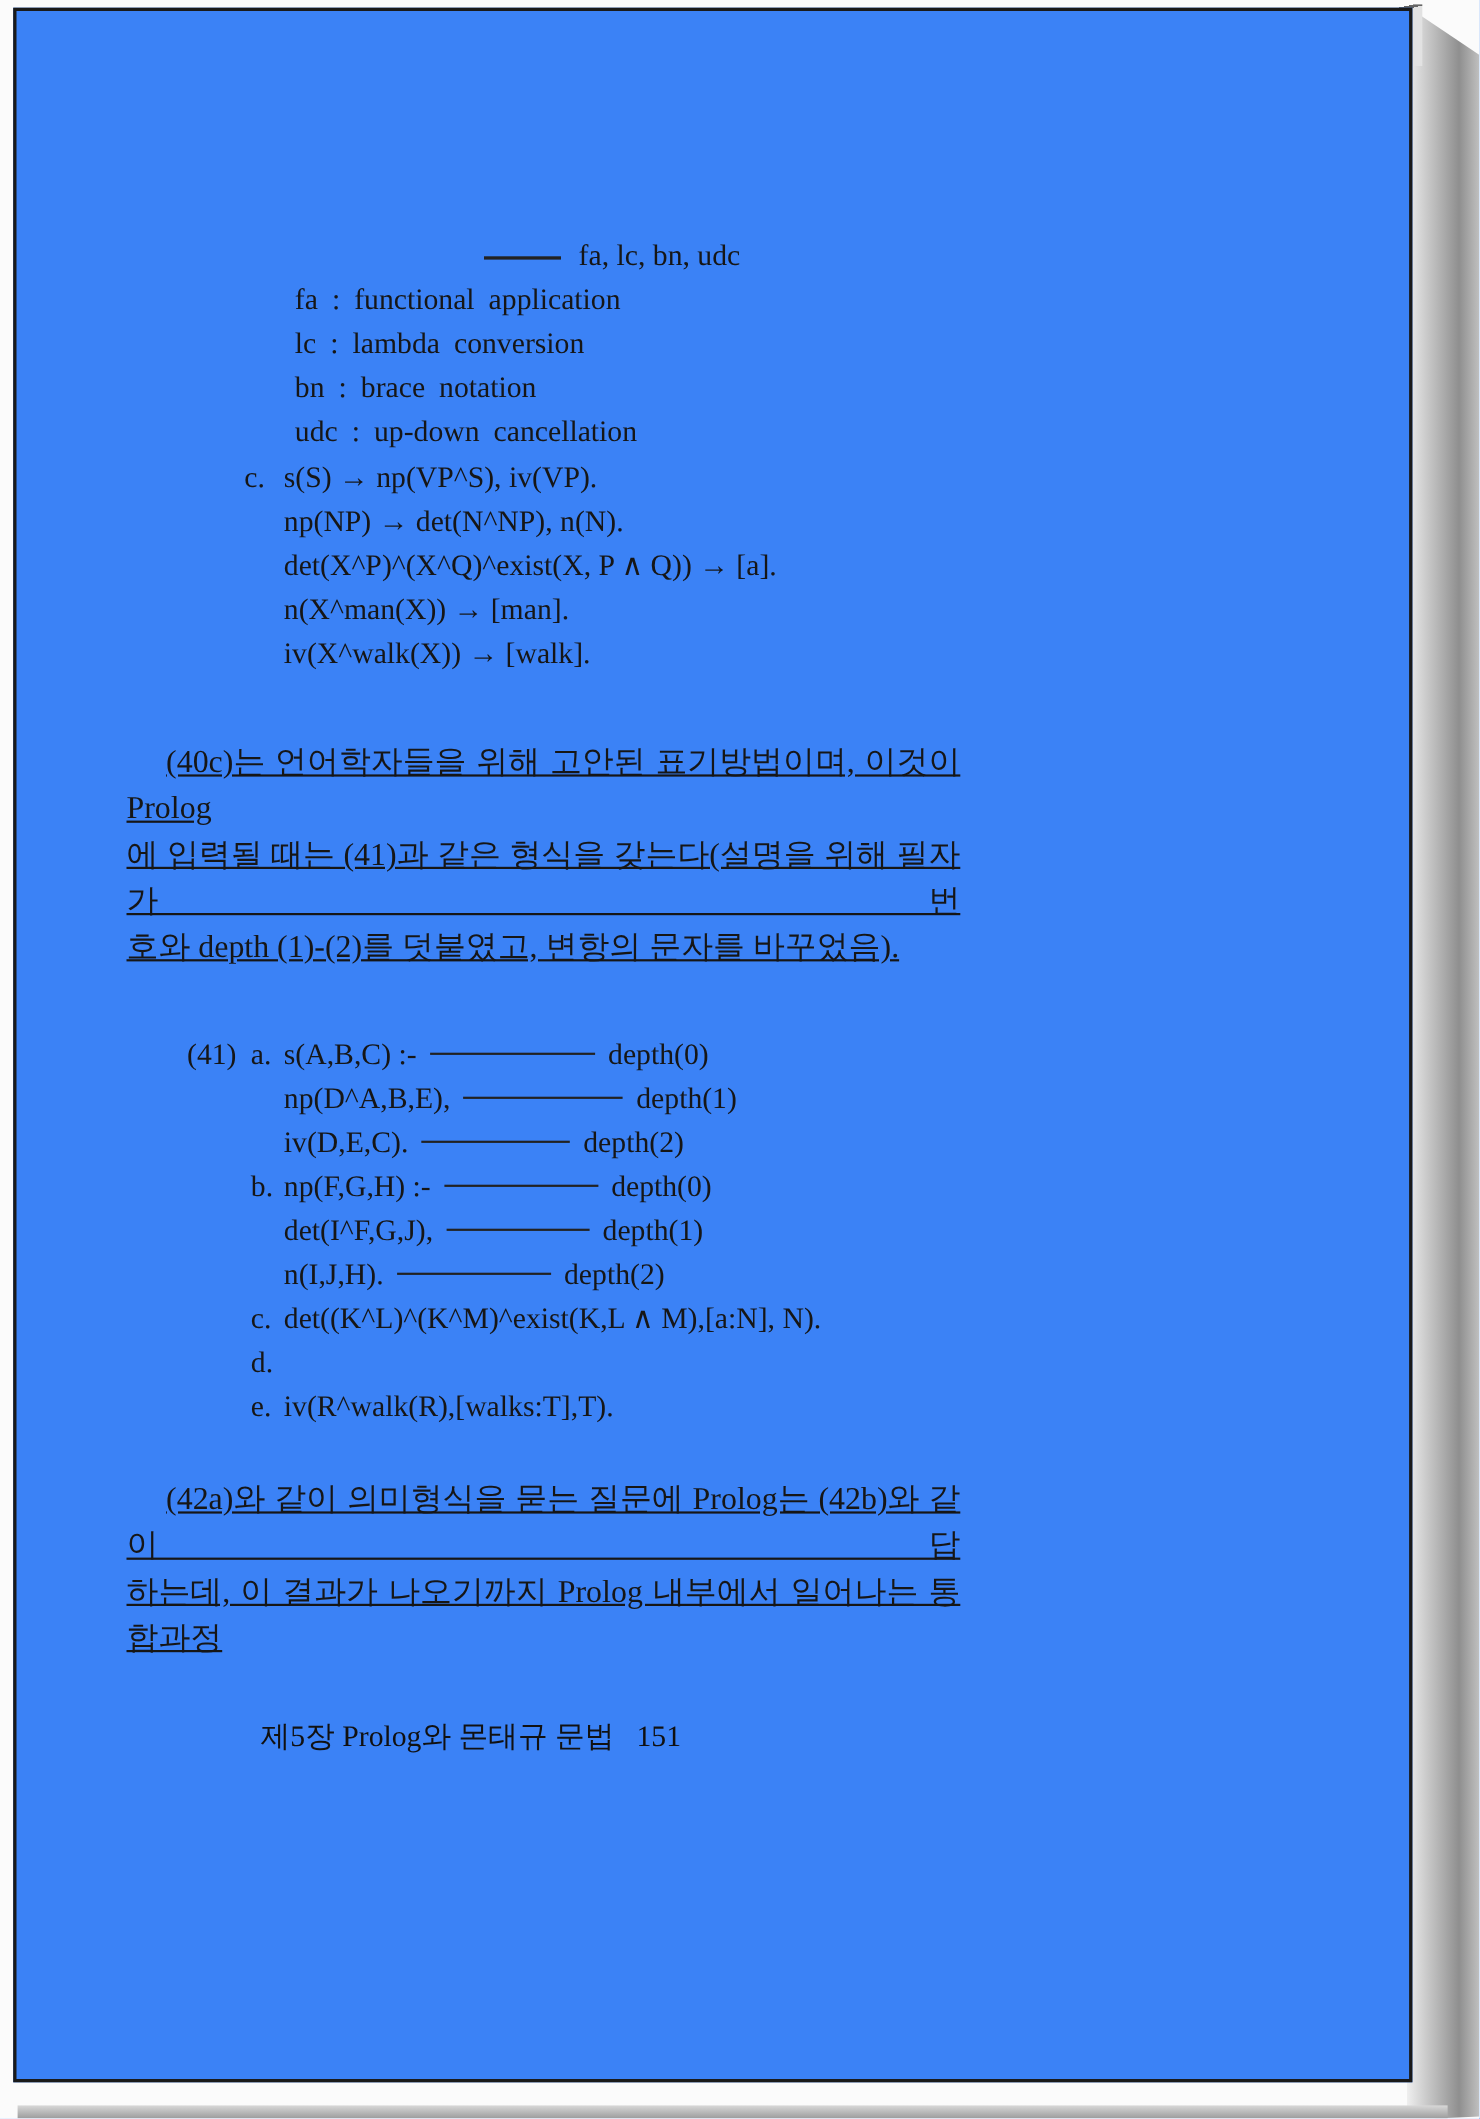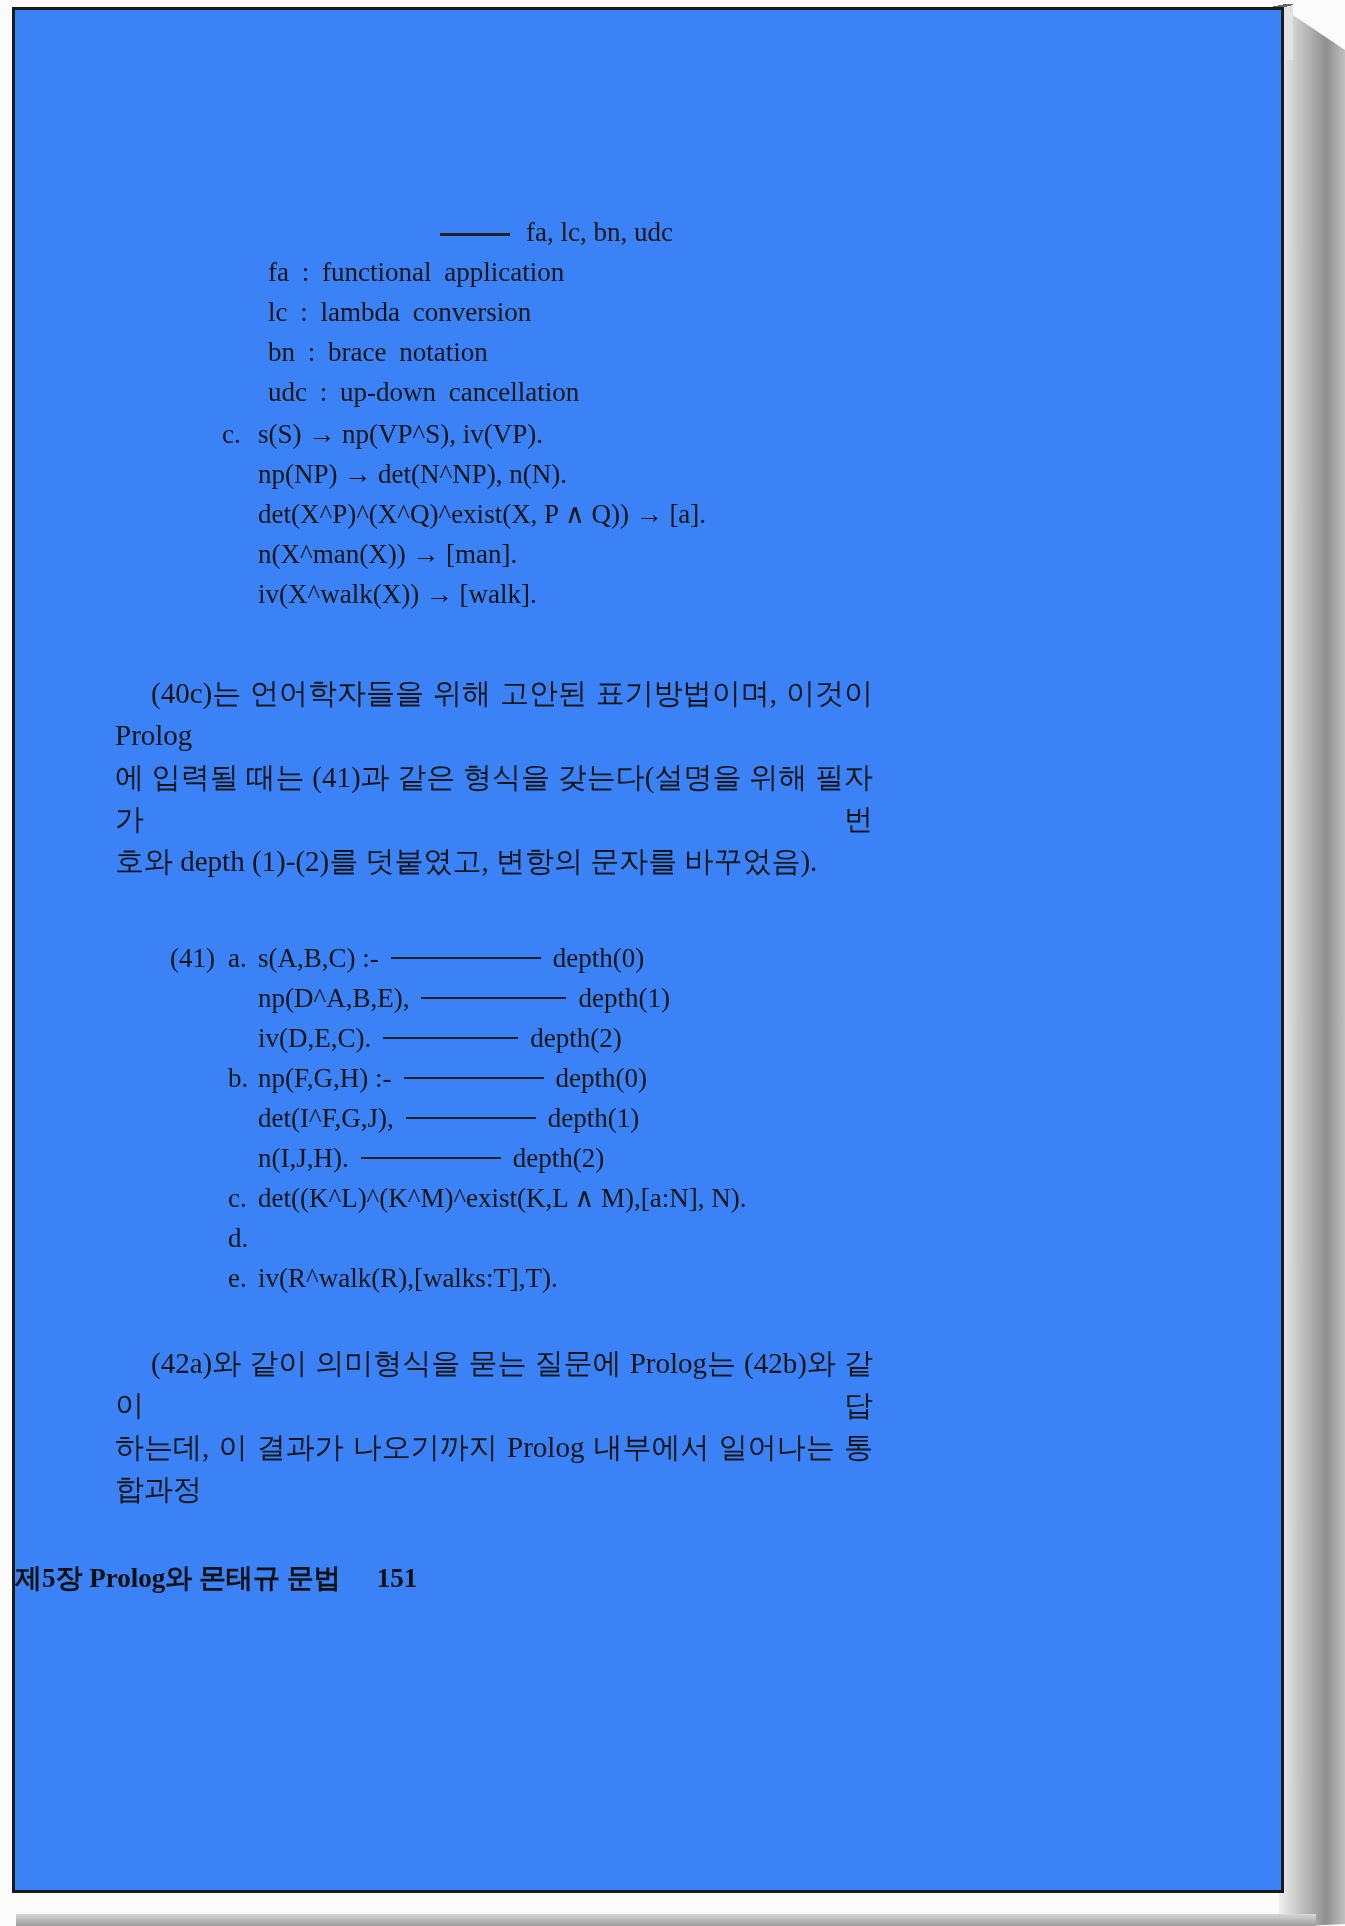--- a/index.html
+++ b/index.html
@@ -58,42 +58,42 @@
   .block40c { margin-top:2px; }
   .code-row { display:flex; height:40px; line-height:40px; font-size:27px; }
   .code-row .item-label { margin-left:207px; width:36px; }
   .code-row.cont { padding-left:243px; }
   .code { white-space:pre; }
 
   
   .para { margin-left:100px; width:758px; font-size:29px; line-height:42px; }
   .p1 { margin-top:58px; }
   .p2 { margin-top:44px; }
-  .para .line { text-align:justify; }
+  .para .line { text-align:justify;text-decoration:underline; }
   .para .line.just { text-align-last:justify; }
   .para .line.indent { text-indent:36px; }
 
   
   .block41 { margin-top:56px; }
   .row41 { display:flex; align-items:flex-start; height:40px; line-height:40px; font-size:27px; }
   .row41 .num   { margin-left:155px; width:58px; }
   .row41 .glabel{ width:30px; }
   .dashline {
     display:inline-block; height:0;
     border-top:2.5px solid #222;
     margin:0 12px; align-self:center;
   }
   .depth { white-space:pre; }
 
   
   .footer {
     margin-top:50px;
-    display:flex; justify-content:flex-start; align-items:baseline;
-    padding-right:440px; gap:36px;
-    font-size:27px; font-weight:bold; color:#111;
+    display:flex; justify-content:center; align-items:baseline;
+    padding-right:440px; gap:20px;
+    font-size:27px; font-weight:normal; color:#111;
   }
 </style>
 </head>
 <body>
 
 <div class="scan">
   <div class="page-stack"></div>
   <div class="corner-fold"></div>
   <div class="bottom-shade"></div>
 

